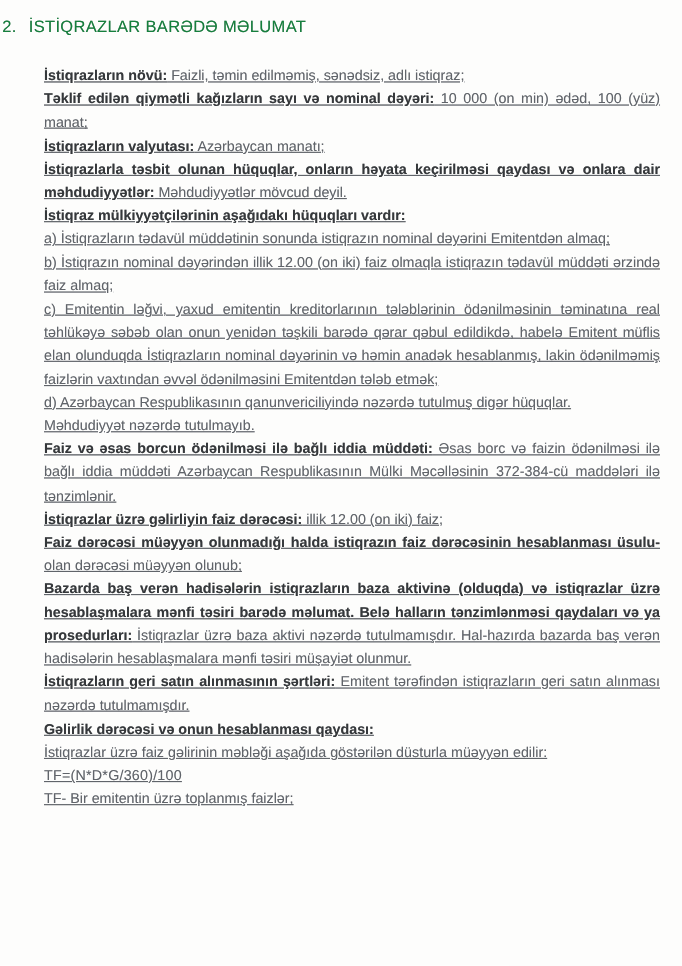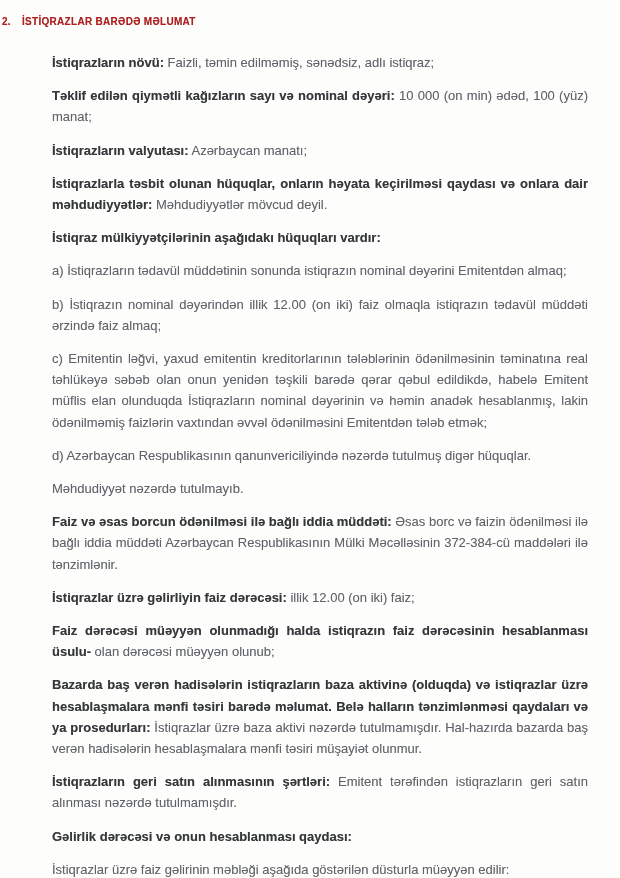--- a/index.html
+++ b/index.html
@@ -9,36 +9,36 @@
     height: 878px;
     box-sizing: border-box;
     background: #fdfdfc;
     padding: 16px 20px 0 40px;
     font-family: "Liberation Sans", sans-serif;
     overflow: hidden;
   }
   .heading {
     margin-left: -38px;
     margin-bottom: 25px;
-    font-weight: bold;
-    font-size: 10px;
+    font-weight: normal;
+    font-size: 15px;
     letter-spacing: 0.3px;
-    color: #b91c1c;
+    color: #15803d;
     text-shadow: 0 0 0.5px rgba(47,50,52,0.45);
     white-space: nowrap;
   }
   .heading .hnum { margin-right: 11px; }
   .docbody {
     font-size: 13px;
     line-height: 21.2px;
     color: #60646a;
     text-align: justify;
     text-shadow: 0 0 0.5px rgba(96,100,106,0.35);
   }
-  .docbody p { margin: 12px; padding: 0; }
+  .docbody p { margin: 0; padding: 0; text-decoration: underline; }
   .docbody b {
     font-weight: bold;
     color: #35383b;
     text-shadow: 0 0 0.5px rgba(53,56,59,0.45);
   }
   .formula { letter-spacing: 0.2px; }
 </style>
 </head>
 <body>
 

